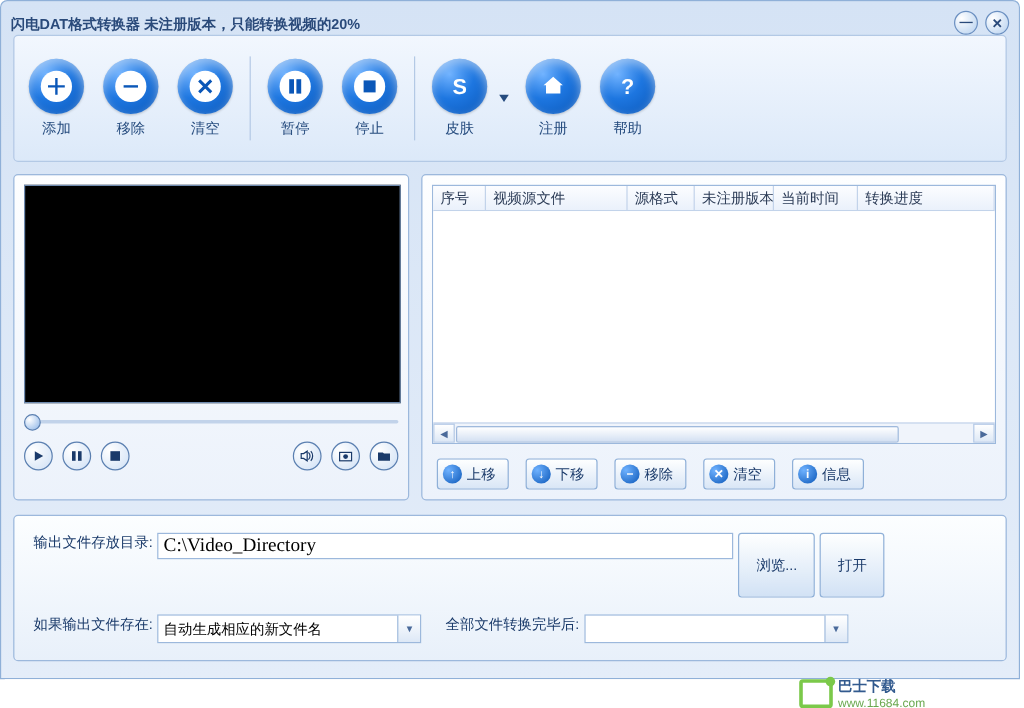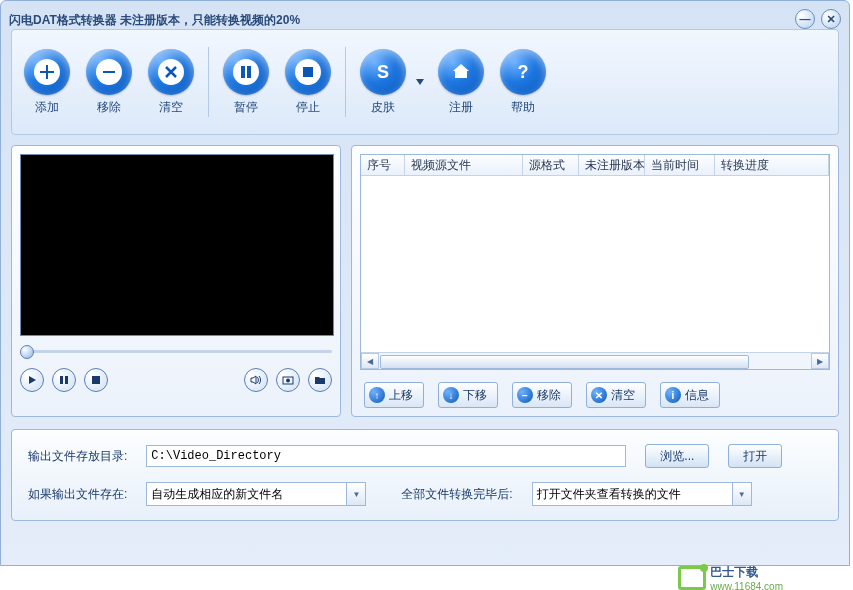--- a/index.html
+++ b/index.html
@@ -30,28 +30,28 @@
 .list-head .col{border-right:1px solid #c2d3ea;padding:2px 6px;color:#2a3a55;font-size:12px;box-sizing:border-box;white-space:nowrap;overflow:hidden}
 .list-body{height:176px;background:#fff}
 .hscroll{height:16px;border-top:1px solid #c2d3ea;background:#f0f4fb;display:flex;align-items:center}
 .hscroll .arrow{width:16px;height:14px;background:linear-gradient(#fff,#dde8f6);border:1px solid #b3c9e5;display:flex;align-items:center;justify-content:center;font-size:8px;color:#4a6a9a;cursor:pointer}
 .hscroll .track{flex:1;height:14px;position:relative}
 .hscroll .thumb{position:absolute;left:0;top:0;width:85%;height:12px;margin:1px;background:linear-gradient(#fff,#d3e0f2);border:1px solid #9fb9dc;border-radius:2px}
 .list-actions{display:flex;gap:14px;margin-top:12px;padding:0 4px}
 .action-btn{height:24px;padding:0 10px 0 4px;background:linear-gradient(to bottom,#feffff,#d9e6f6);border:1px solid #8fb0d8;border-radius:3px;display:flex;align-items:center;gap:4px;cursor:pointer;color:#1a3a6a}
 .action-btn .ico{width:16px;height:16px;border-radius:50%;background:radial-gradient(circle at 30% 30%,#6fb2ff,#0b57b8);display:flex;align-items:center;justify-content:center;color:#fff;font-size:10px;font-weight:bold}
 .bottom{margin:12px 10px 0 10px;border:1px solid #9cb8dc;background:linear-gradient(to bottom,#fcfeff,#e8f0fa);border-radius:4px;padding:14px 16px}
-.row{display:flex;align-items:center;gap:19px;margin-bottom:14px}
+.row{display:flex;gap:4px;margin-bottom:14px}
 .row:last-child{margin-bottom:0}
 .row label{color:#1a3a6a}
-.textin{height:20px;border:1px solid #9cb8dc;background:#fff;padding:0 4px;font-family:Liberation Mono, monospace;font-size:12px}
+.textin{height:20px;border:1px solid #9cb8dc;background:#fff;padding:0 4px;font-family:Liberation Serif, serif;font-size:16px}
 .select{height:22px;border:1px solid #9cb8dc;background:#fff;display:flex;align-items:center;padding:0 4px;position:relative;cursor:pointer}
 .select .arrow{position:absolute;right:0;top:0;width:18px;height:100%;border-left:1px solid #9cb8dc;background:linear-gradient(#fff,#dde8f6);display:flex;align-items:center;justify-content:center;font-size:8px;color:#4a6a9a}
-.btn{height:22px;padding:0 14px;background:linear-gradient(to bottom,#feffff,#d2e2f5);border:1px solid #8fb0d8;border-radius:3px;cursor:pointer;color:#1a3a6a;display:flex;align-items:center}
-.footer{position:absolute;left:16px;bottom:0;width:779px;height:24px;background:#fff;display:flex;align-items:center;justify-content:flex-end;padding-right:12px;gap:6px;box-sizing:border-box;color:#325a8e}
+.btn{height:22px;padding:15px 14px;background:linear-gradient(to bottom,#feffff,#d2e2f5);border:1px solid #8fb0d8;border-radius:3px;cursor:pointer;color:#1a3a6a;display:flex;align-items:center}
+.footer{position:absolute;left:4px;bottom:0;width:779px;height:24px;background:#fff;display:flex;align-items:center;justify-content:flex-end;padding-right:12px;gap:6px;box-sizing:border-box;color:#325a8e}
 .footer .logo{display:flex;align-items:center;gap:4px}
 .footer .sq{width:22px;height:18px;border:3px solid #7bc94a;border-radius:3px;position:relative}
 .footer .sq:before{content:"";position:absolute;right:-5px;top:-5px;width:8px;height:8px;background:#7bc94a;border-radius:50%}
 svg{display:block}
 </style>
 </head>
 <body>
 
 <div class="window">
   <div class="title-bar">
@@ -242,21 +242,20 @@
         </div>
     </div>
     <div class="row">
       <label>如果输出文件存在:</label>
       <div class="select" style="width:210px">
         <span>自动生成相应的新文件名</span>
         <span class="arrow">▼</span>
       </div>
       <label style="margin-left:16px">全部文件转换完毕后:</label>
       <div class="select" style="width:210px">
-        <span>打开文件夹查看转换的文件</span>
         <span class="arrow">▼</span>
       </div>
     </div>
   </div>
 </div>
 
 <div class="footer">
   <div class="logo">
     <div class="sq"></div>
     <div>

